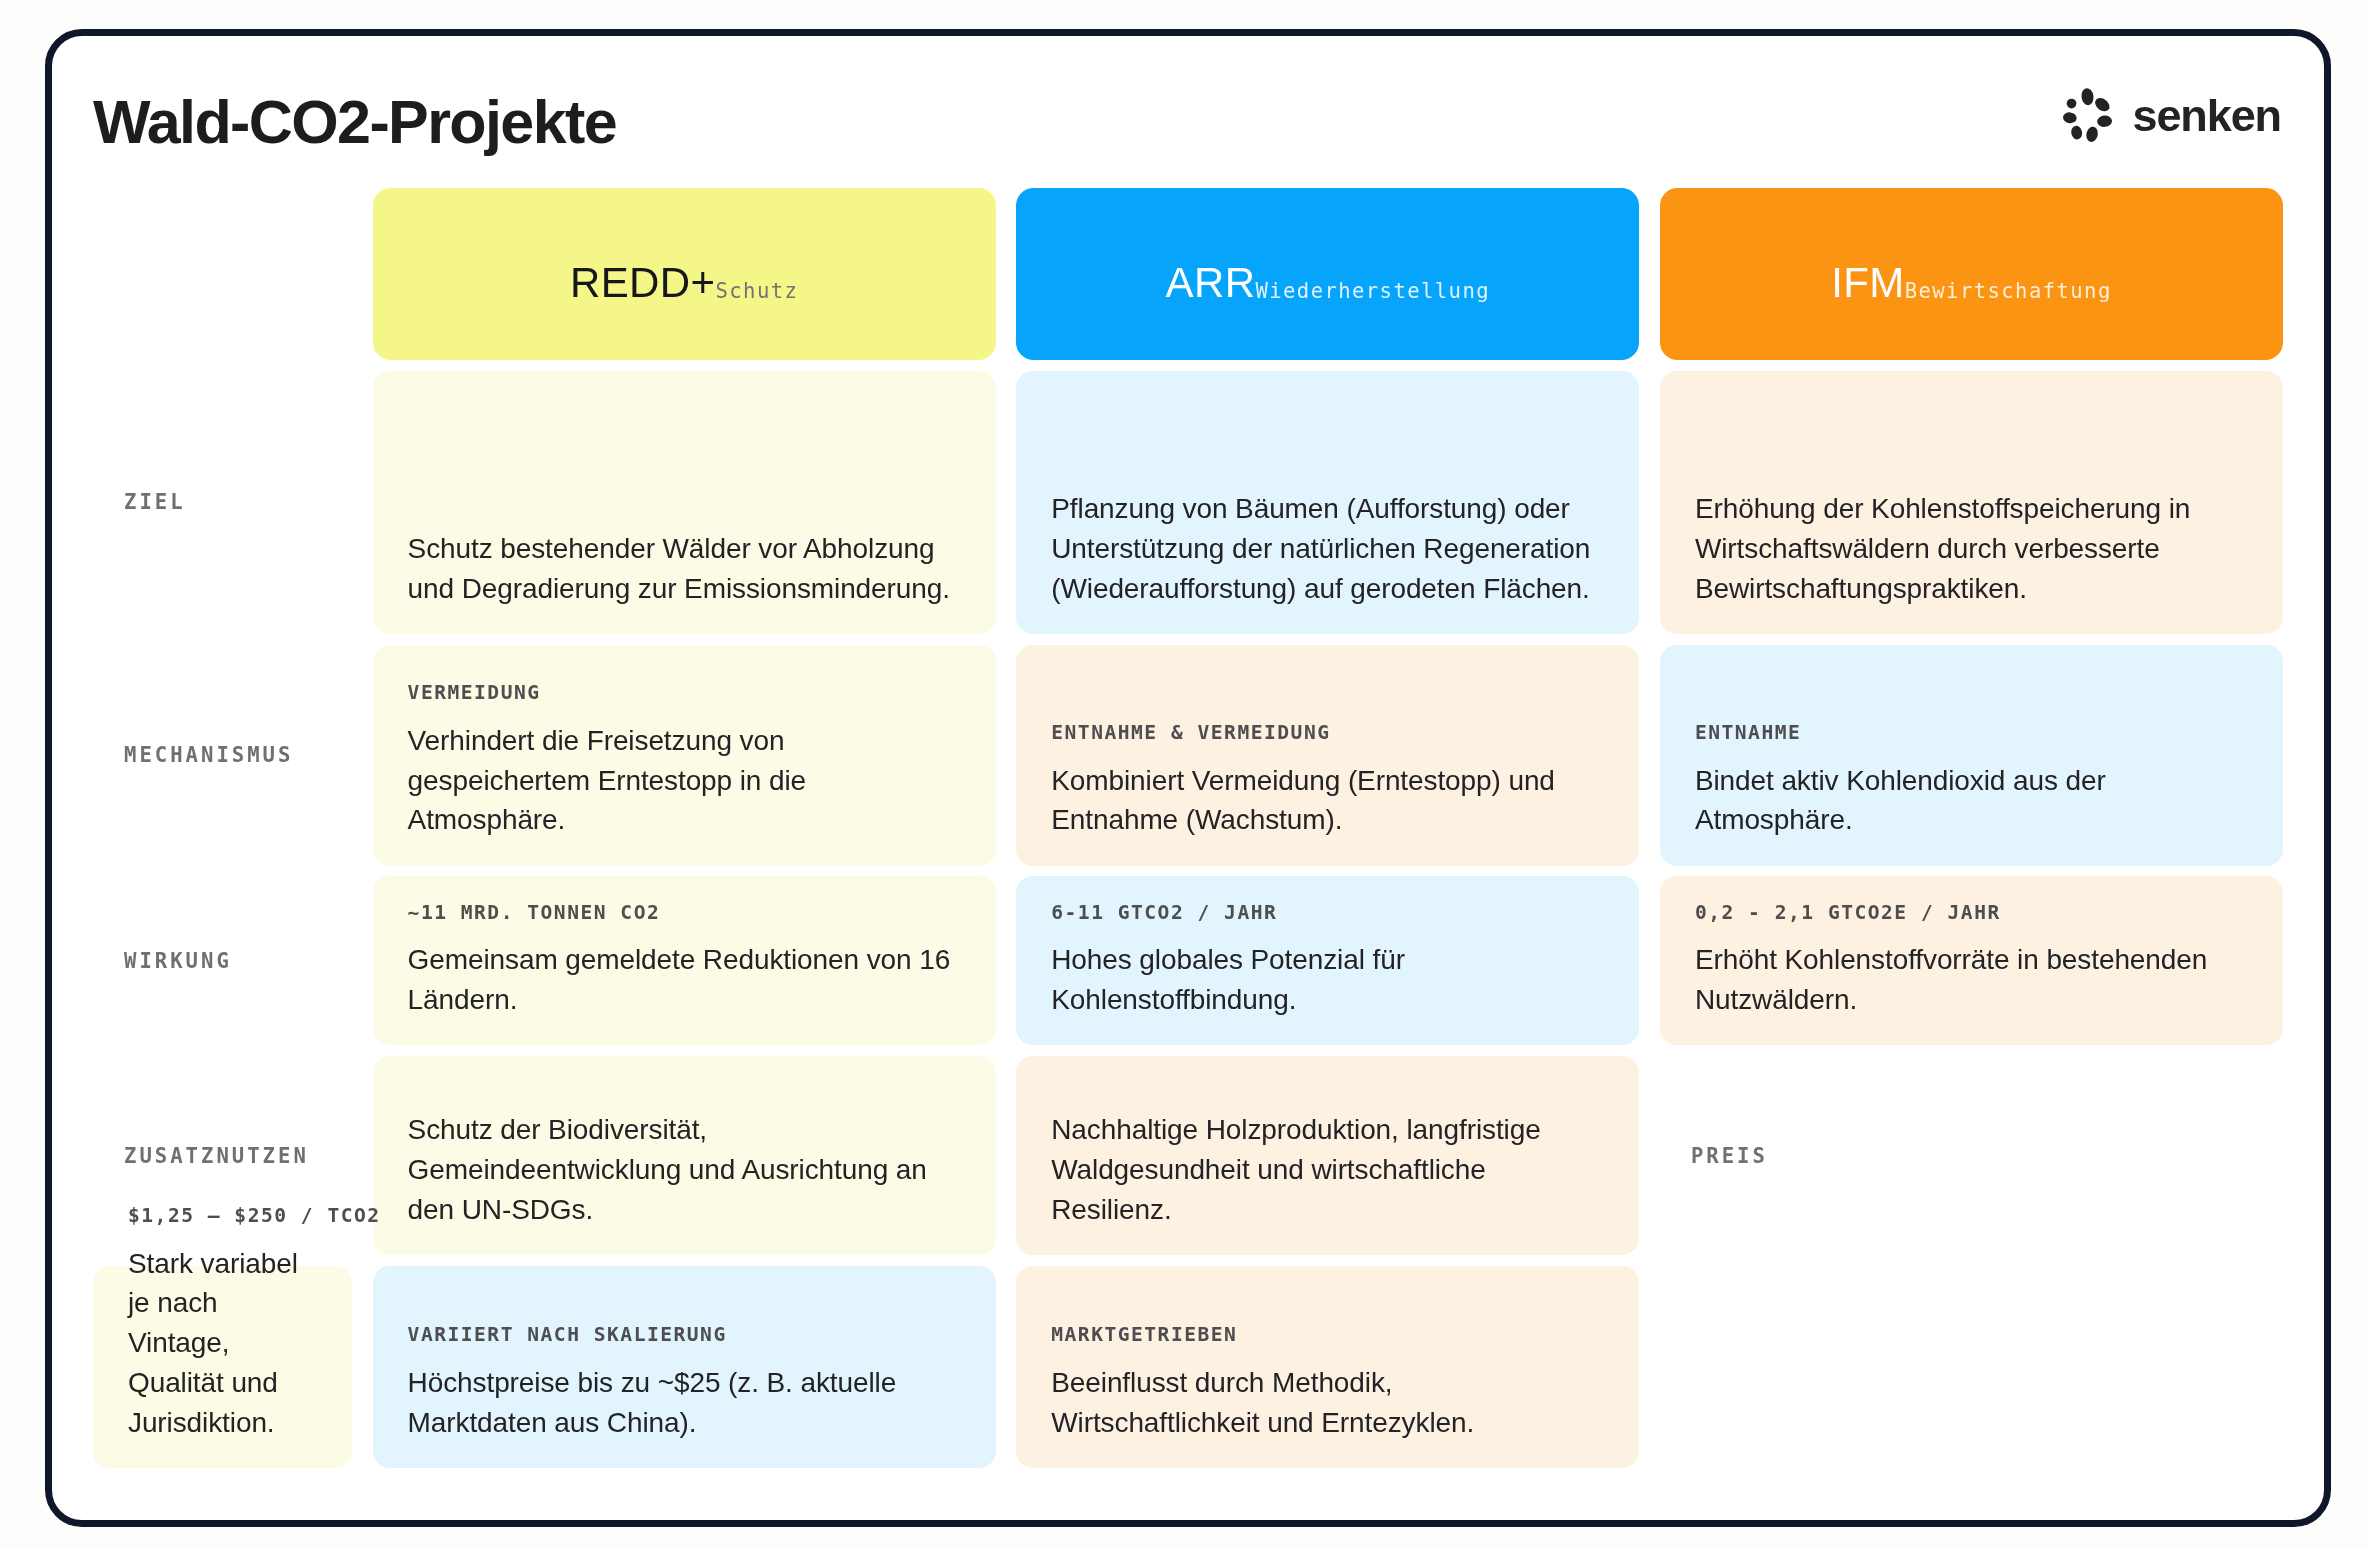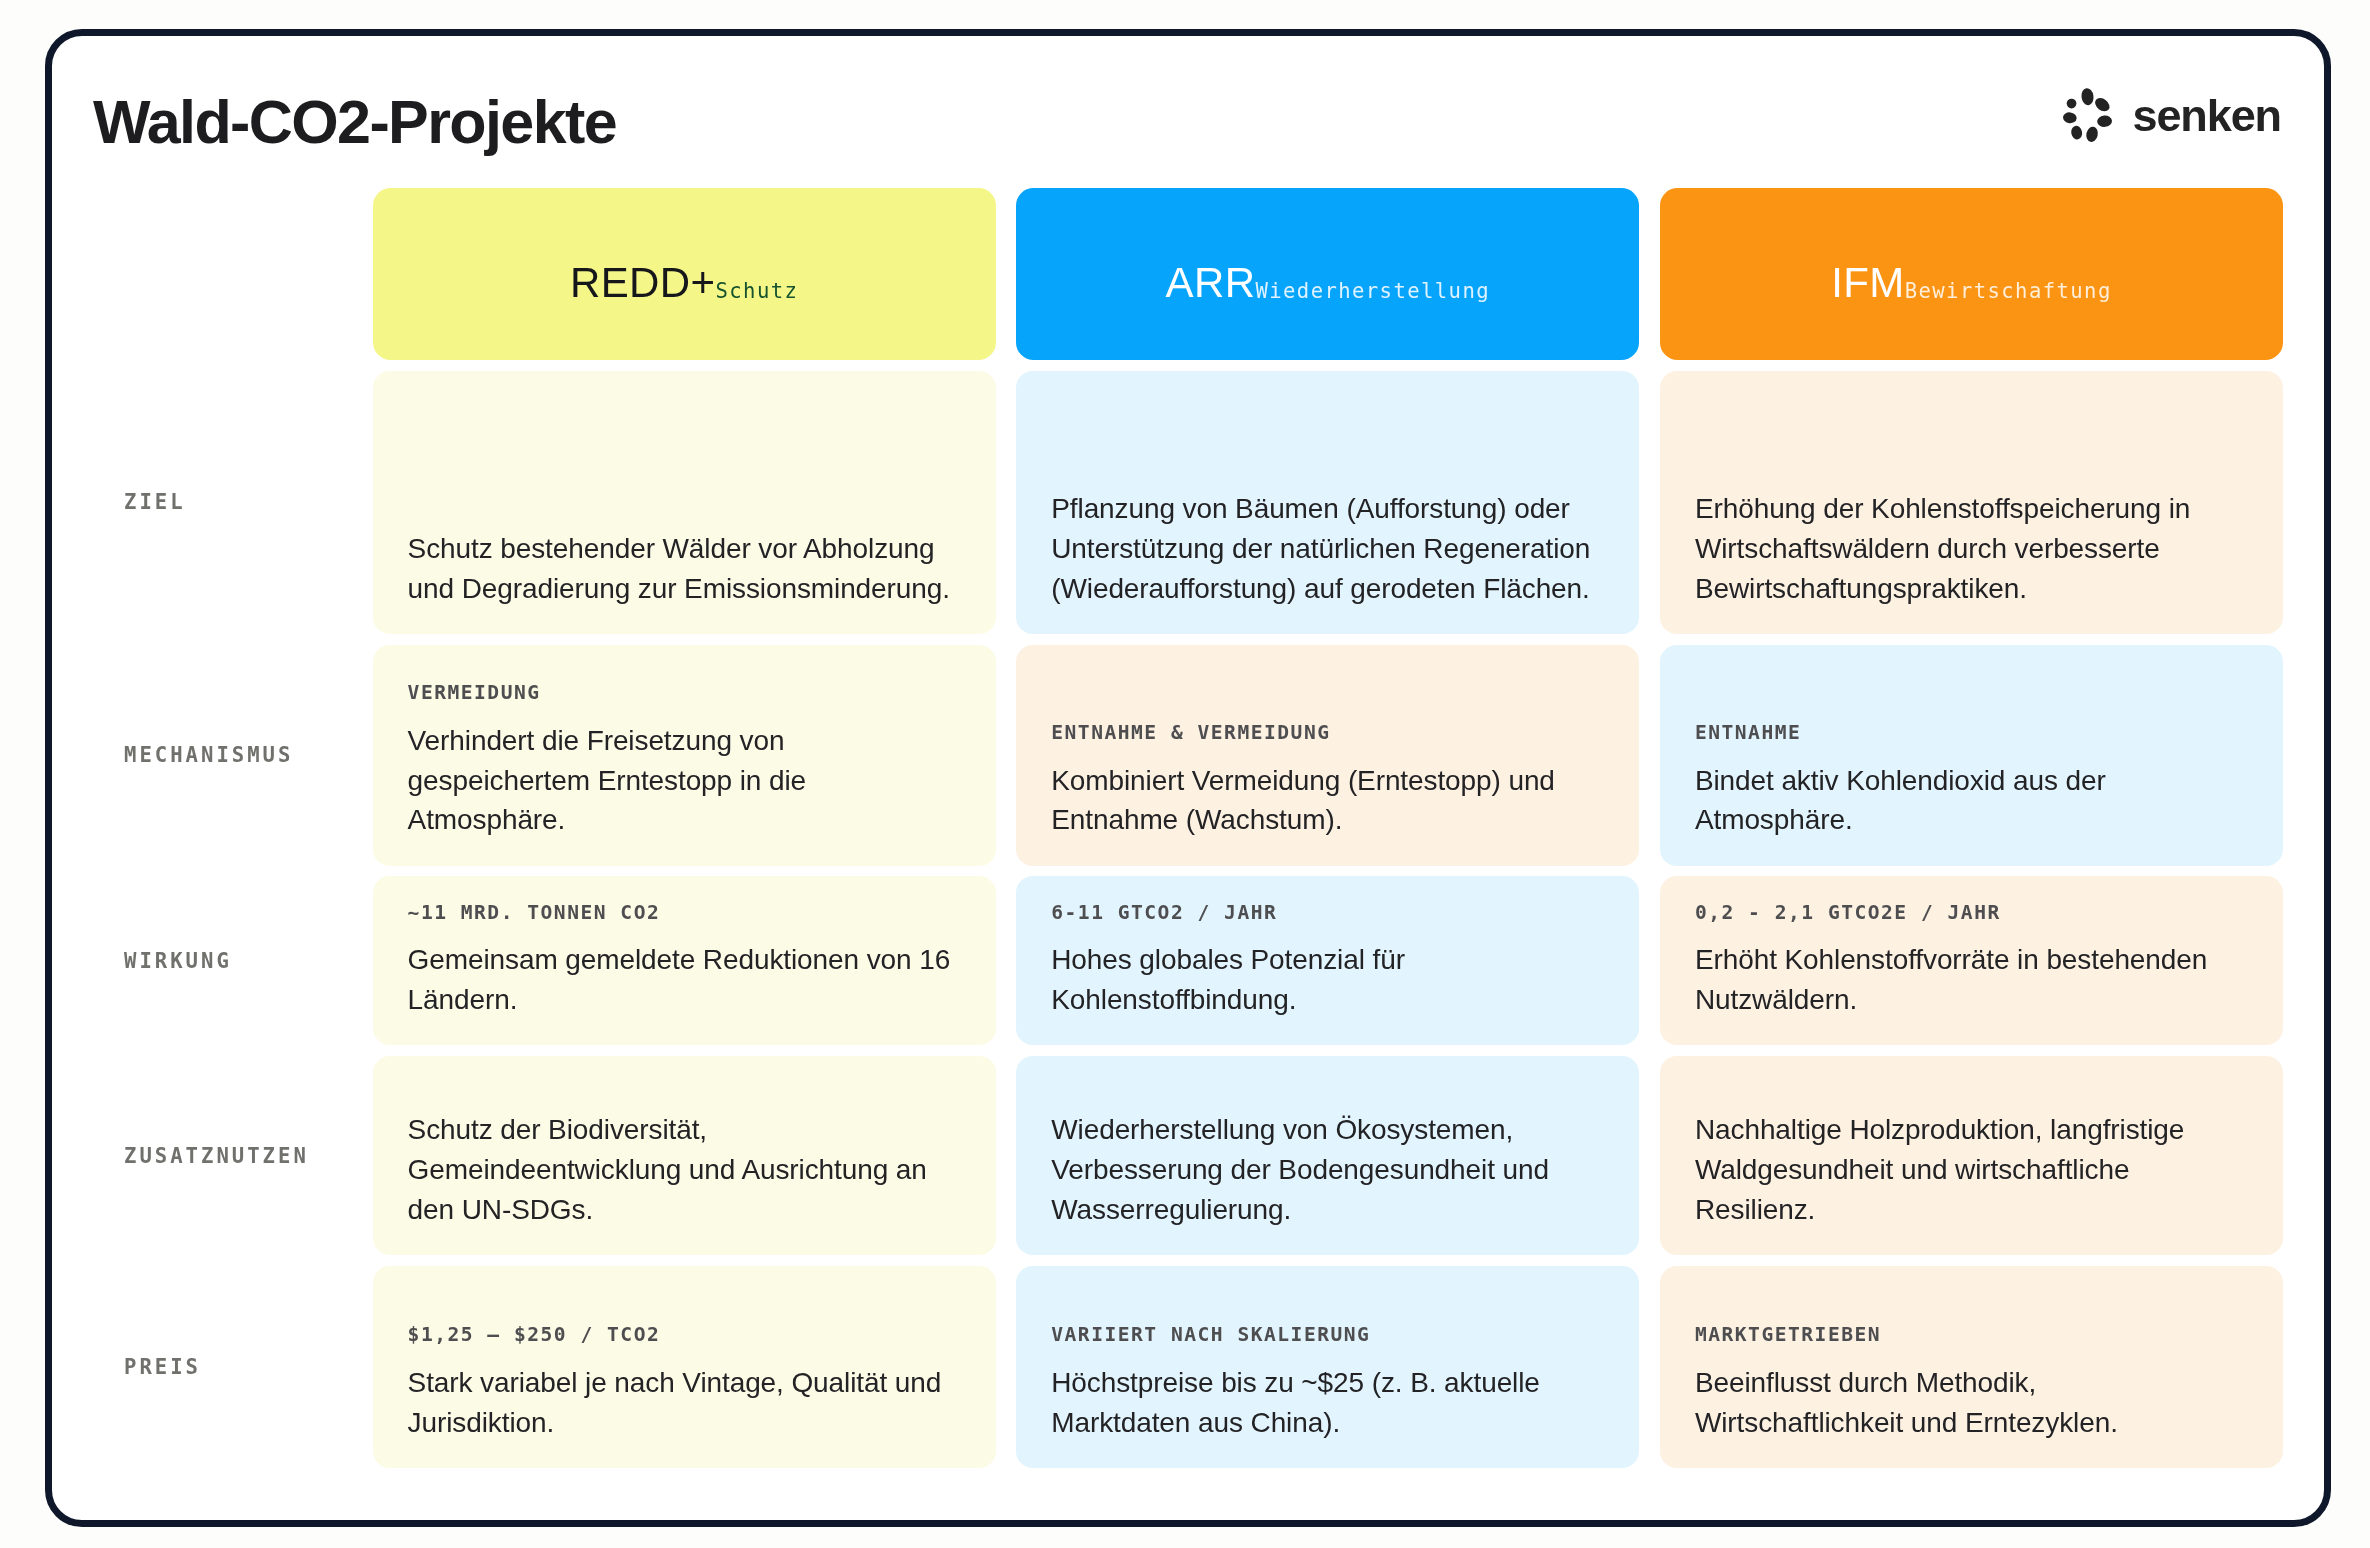--- a/index.html
+++ b/index.html
@@ -96,21 +96,21 @@
   .colhead .sub {
     margin-top: 16.7px;
     font-family: "DejaVu Sans Mono", monospace;
     font-size: 20.6px;
     letter-spacing: 1.4px;
     font-weight: 400;
   }
 
   .colhead.redd  { background: #f4f688; }
   .colhead.redd .abbr { color: #16171a; }
-  .colhead.redd .sub  { color: #14532d; }
+  .colhead.redd .sub  { color: #737373; }
 
   .colhead.arr   { background: #06a5fb; }
   .colhead.arr .abbr { color: #ffffff; }
   .colhead.arr .sub  { color: #dff2ff; }
 
   .colhead.ifm   { background: #fb9412; }
   .colhead.ifm .abbr { color: #ffffff; }
   .colhead.ifm .sub  { color: #ffeed9; }
 
   
@@ -236,23 +236,20 @@
       </div>
       <div class="cell ifm">
         <div class="tag">0,2 - 2,1 GTCO2E / JAHR</div>
         <div class="body">Erhöht Kohlenstoffvorräte in bestehenden Nutzwäldern.</div>
       </div>
 
       <div class="rowlabel">ZUSATZNUTZEN</div>
       <div class="cell redd notag">
         <div class="body">Schutz der Biodiversität, Gemeindeentwicklung und Ausrichtung an den UN-SDGs.</div>
       </div>
-      <div class="cell arr notag">
-        <div class="body">Wiederherstellung von Ökosystemen, Verbesserung der Bodengesundheit und Wasserregulierung.</div>
-      </div>
       <div class="cell ifm notag">
         <div class="body">Nachhaltige Holzproduktion, langfristige Waldgesundheit und wirtschaftliche Resilienz.</div>
       </div>
 
       <div class="rowlabel">PREIS</div>
       <div class="cell redd">
         <div class="tag">$1,25 – $250 / TCO2</div>
         <div class="body">Stark variabel je nach Vintage, Qualität und Jurisdiktion.</div>
       </div>
       <div class="cell arr">

